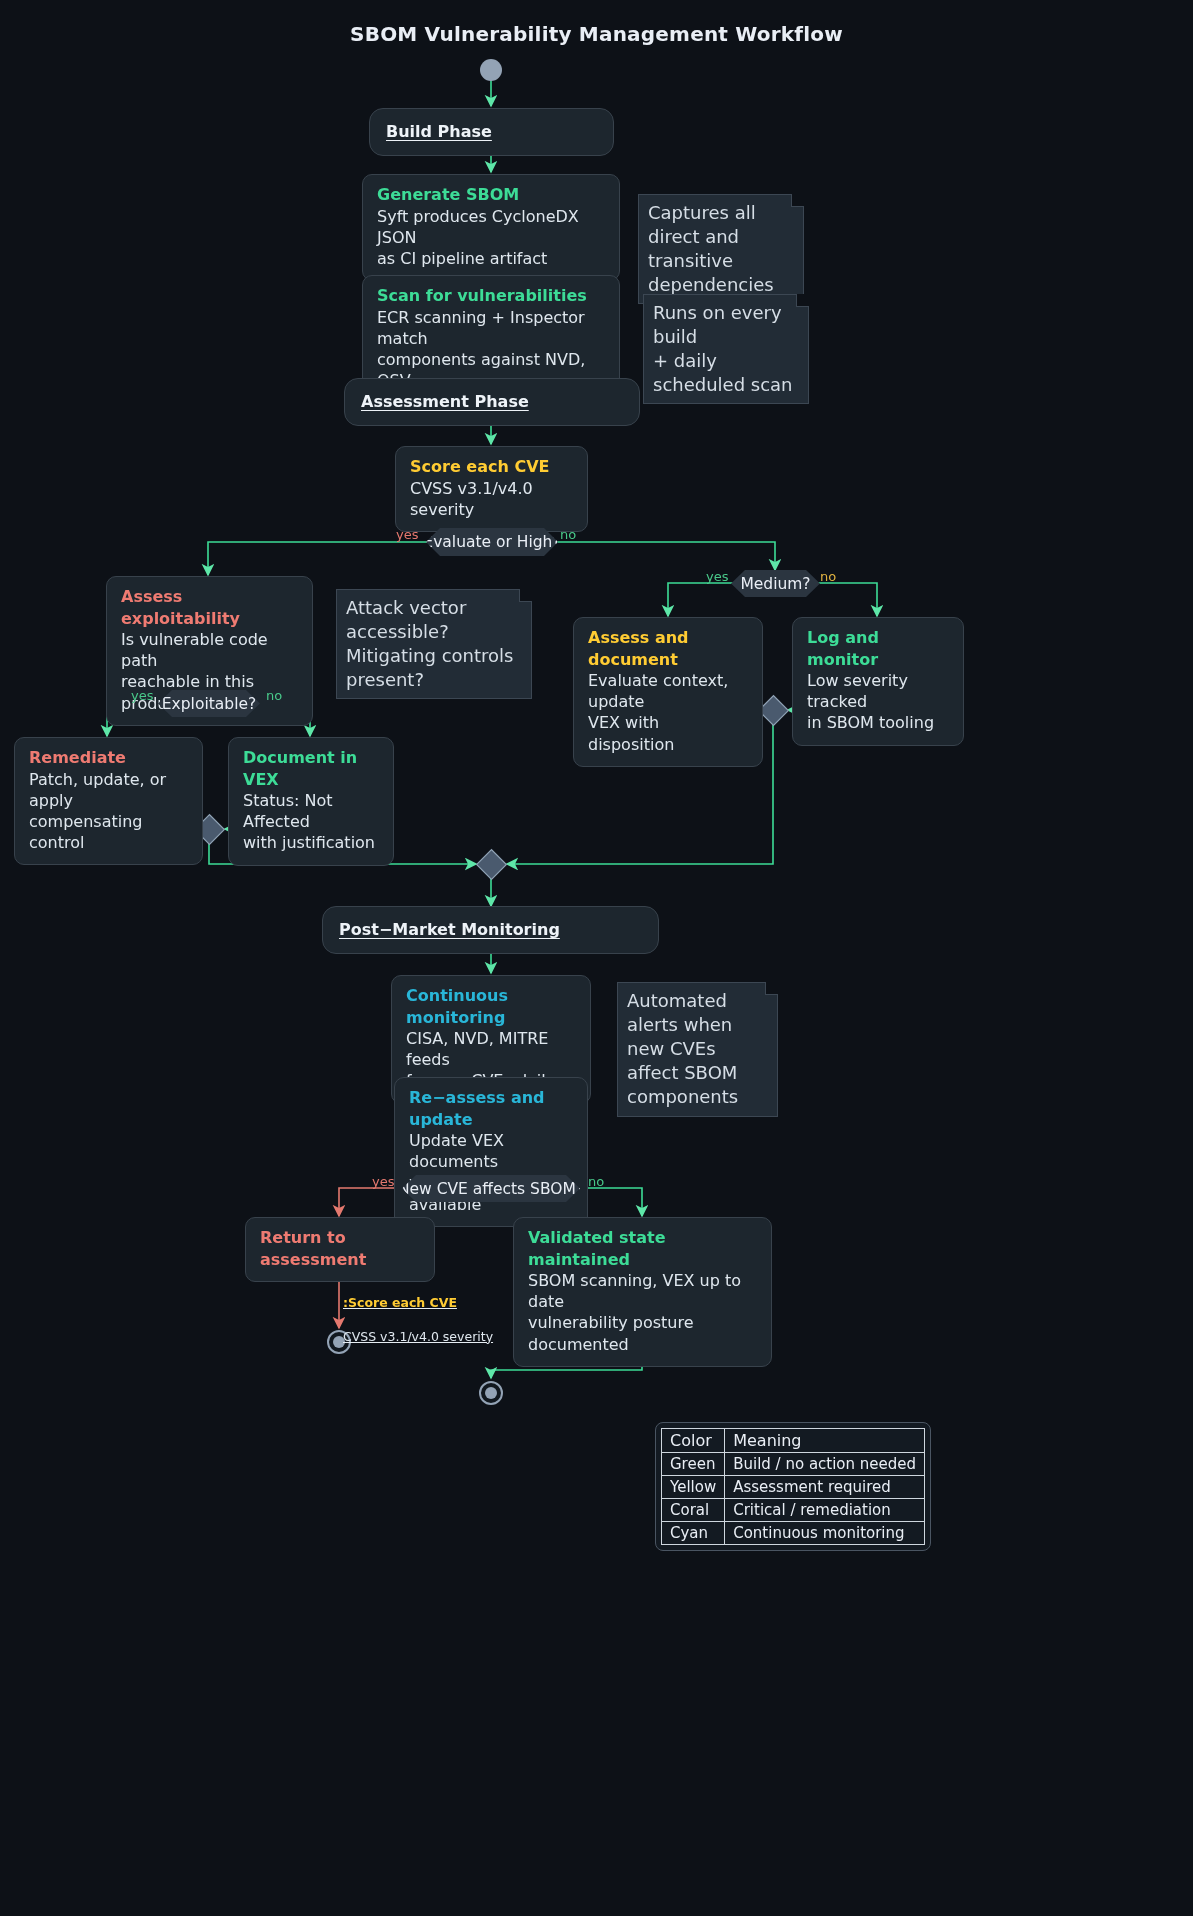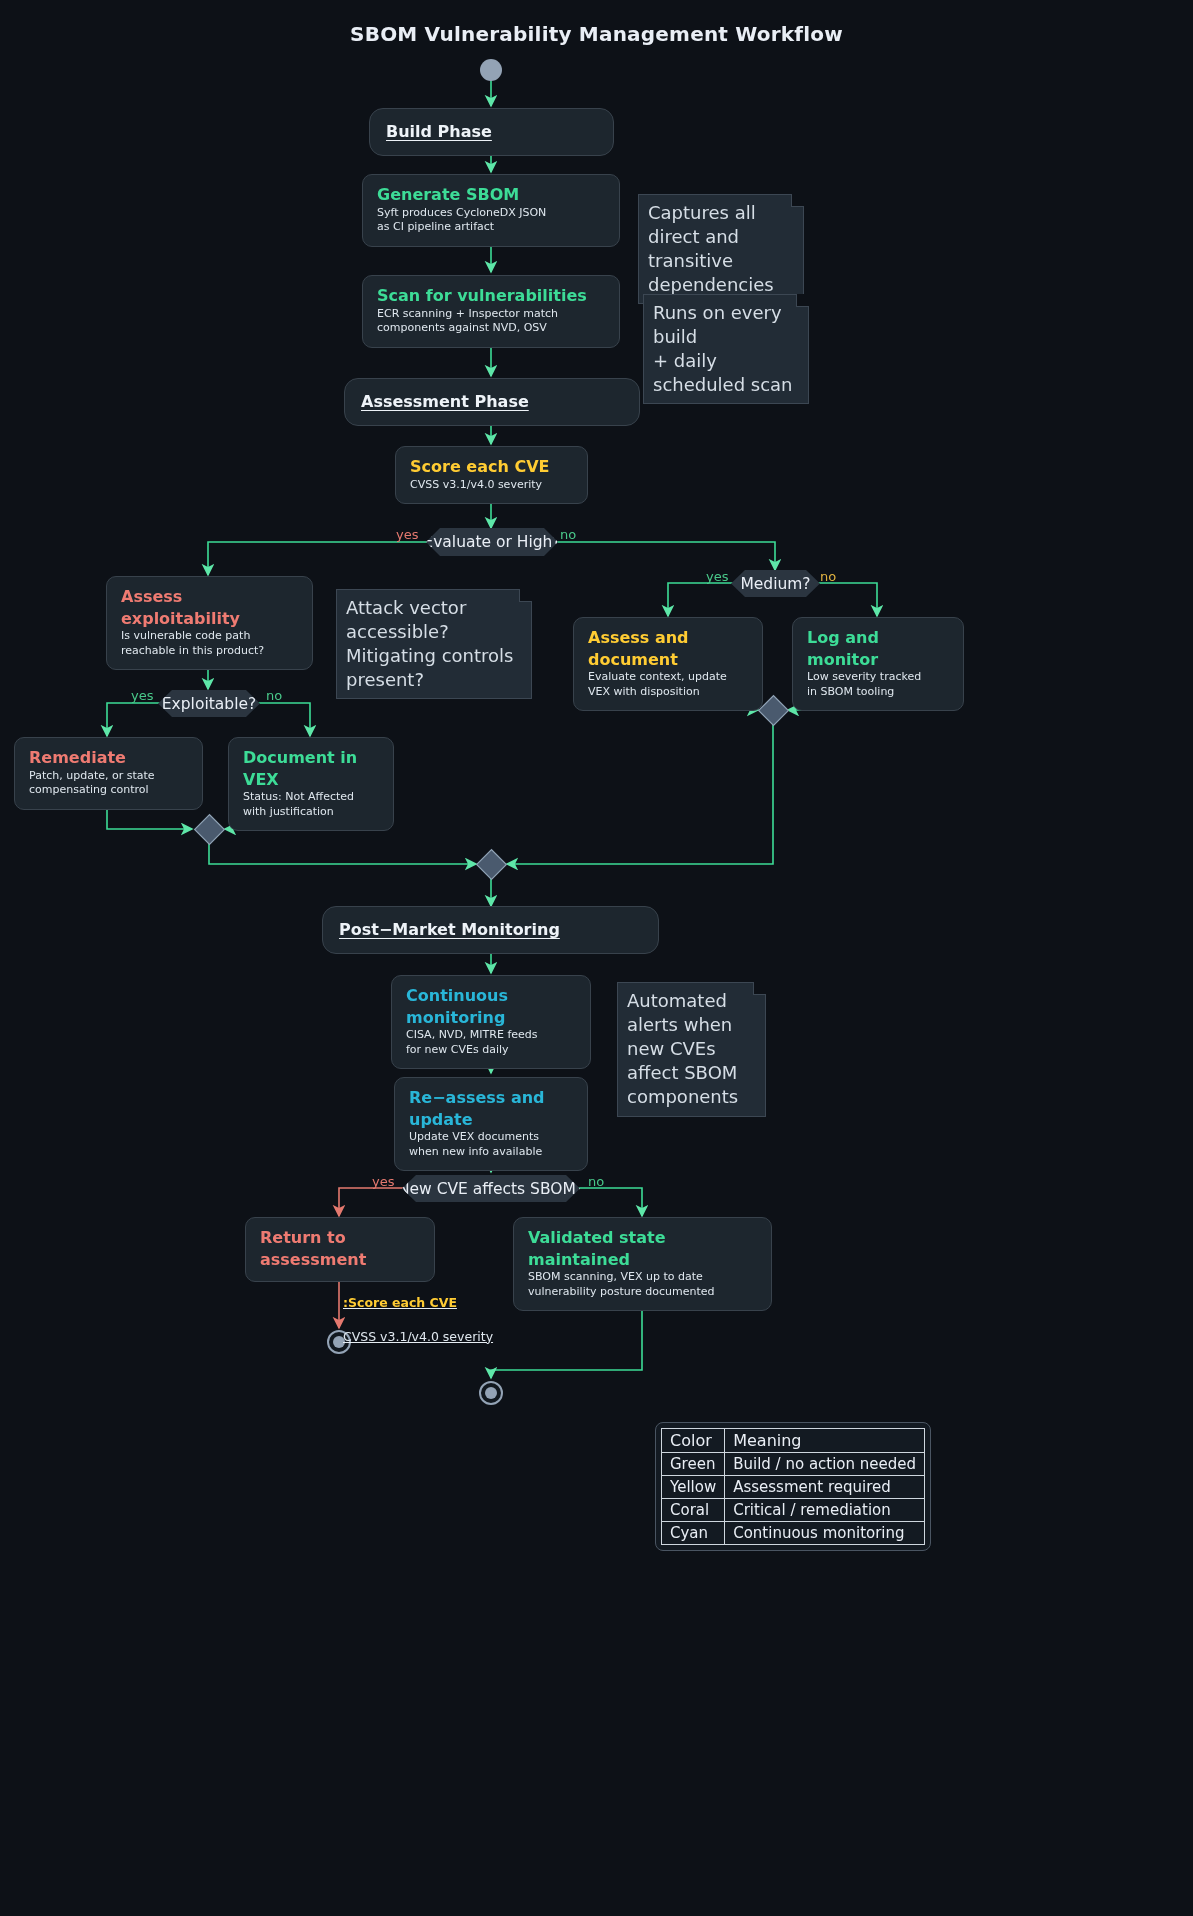--- a/index.html
+++ b/index.html
@@ -15,21 +15,21 @@
     position:absolute;left:0;right:0;top:22px;text-align:center;
     font-size:20px;font-weight:bold;color:#e9eef5;letter-spacing:.2px;
   }
 
   .node{
     position:absolute;box-sizing:border-box;
     background:#1d262e;border:1px solid #38424c;border-radius:10px;
     padding:9px 14px 11px 14px;
   }
   .node .hd{font-size:16px;font-weight:bold;line-height:1.35;}
-  .node .bd{font-size:11px;line-height:1.32;color:#dfe7ee;white-space:pre-line;}
+  .node .bd{font-size:16px;line-height:1.32;color:#dfe7ee;white-space:pre-line;}
   .node.phase{padding:12px 16px;border-radius:14px;}
   .node.phase .hd{
     font-size:16px;font-weight:bold;color:#eef3f8;
     text-decoration:underline;text-underline-offset:3px;
   }
   .hd.green{color:#3ddc97;}
   .hd.yellow{color:#ffcc33;}
   .hd.coral{color:#ef7b72;}
   .hd.cyan{color:#29b6d8;}
 
@@ -205,21 +205,21 @@
     <div class="bd">Low severity tracked
 in SBOM tooling</div>
   </div>
 
   <div class="decision" style="left:158px;top:690px;width:102px;height:27px;">
     <span>Exploitable?</span>
   </div>
 
   <div class="node" style="left:14px;top:737px;width:189px;">
     <div class="hd coral">Remediate</div>
-    <div class="bd">Patch, update, or state
+    <div class="bd">Patch, update, or apply
 compensating control</div>
   </div>
 
   <div class="node" style="left:228px;top:737px;width:166px;">
     <div class="hd green">Document in VEX</div>
     <div class="bd">Status: Not Affected
 with justification</div>
   </div>
 
   <div class="node phase" style="left:322px;top:906px;width:337px;">
@@ -251,21 +251,21 @@
     <div class="bd">SBOM scanning, VEX up to date
 vulnerability posture documented</div>
   </div>
 
   <div class="note" style="left:638px;top:194px;width:166px;">Captures all direct and
 transitive dependencies</div>
   <div class="note" style="left:643px;top:294px;width:166px;">Runs on every build
 + daily scheduled scan</div>
   <div class="note" style="left:336px;top:589px;width:196px;">Attack vector accessible?
 Mitigating controls present?</div>
-  <div class="note" style="left:617px;top:982px;width:149px;">Automated alerts when
+  <div class="note" style="left:617px;top:982px;width:161px;">Automated alerts when
 new CVEs affect SBOM
 components</div>
 
   <div class="elabel r" style="left:396px;top:527px;">yes</div>
   <div class="elabel g" style="left:560px;top:527px;">no</div>
   <div class="elabel g" style="left:706px;top:569px;">yes</div>
   <div class="elabel y" style="left:820px;top:569px;">no</div>
   <div class="elabel g" style="left:131px;top:688px;">yes</div>
   <div class="elabel g" style="left:266px;top:688px;">no</div>
   <div class="elabel r" style="left:372px;top:1174px;">yes</div>

